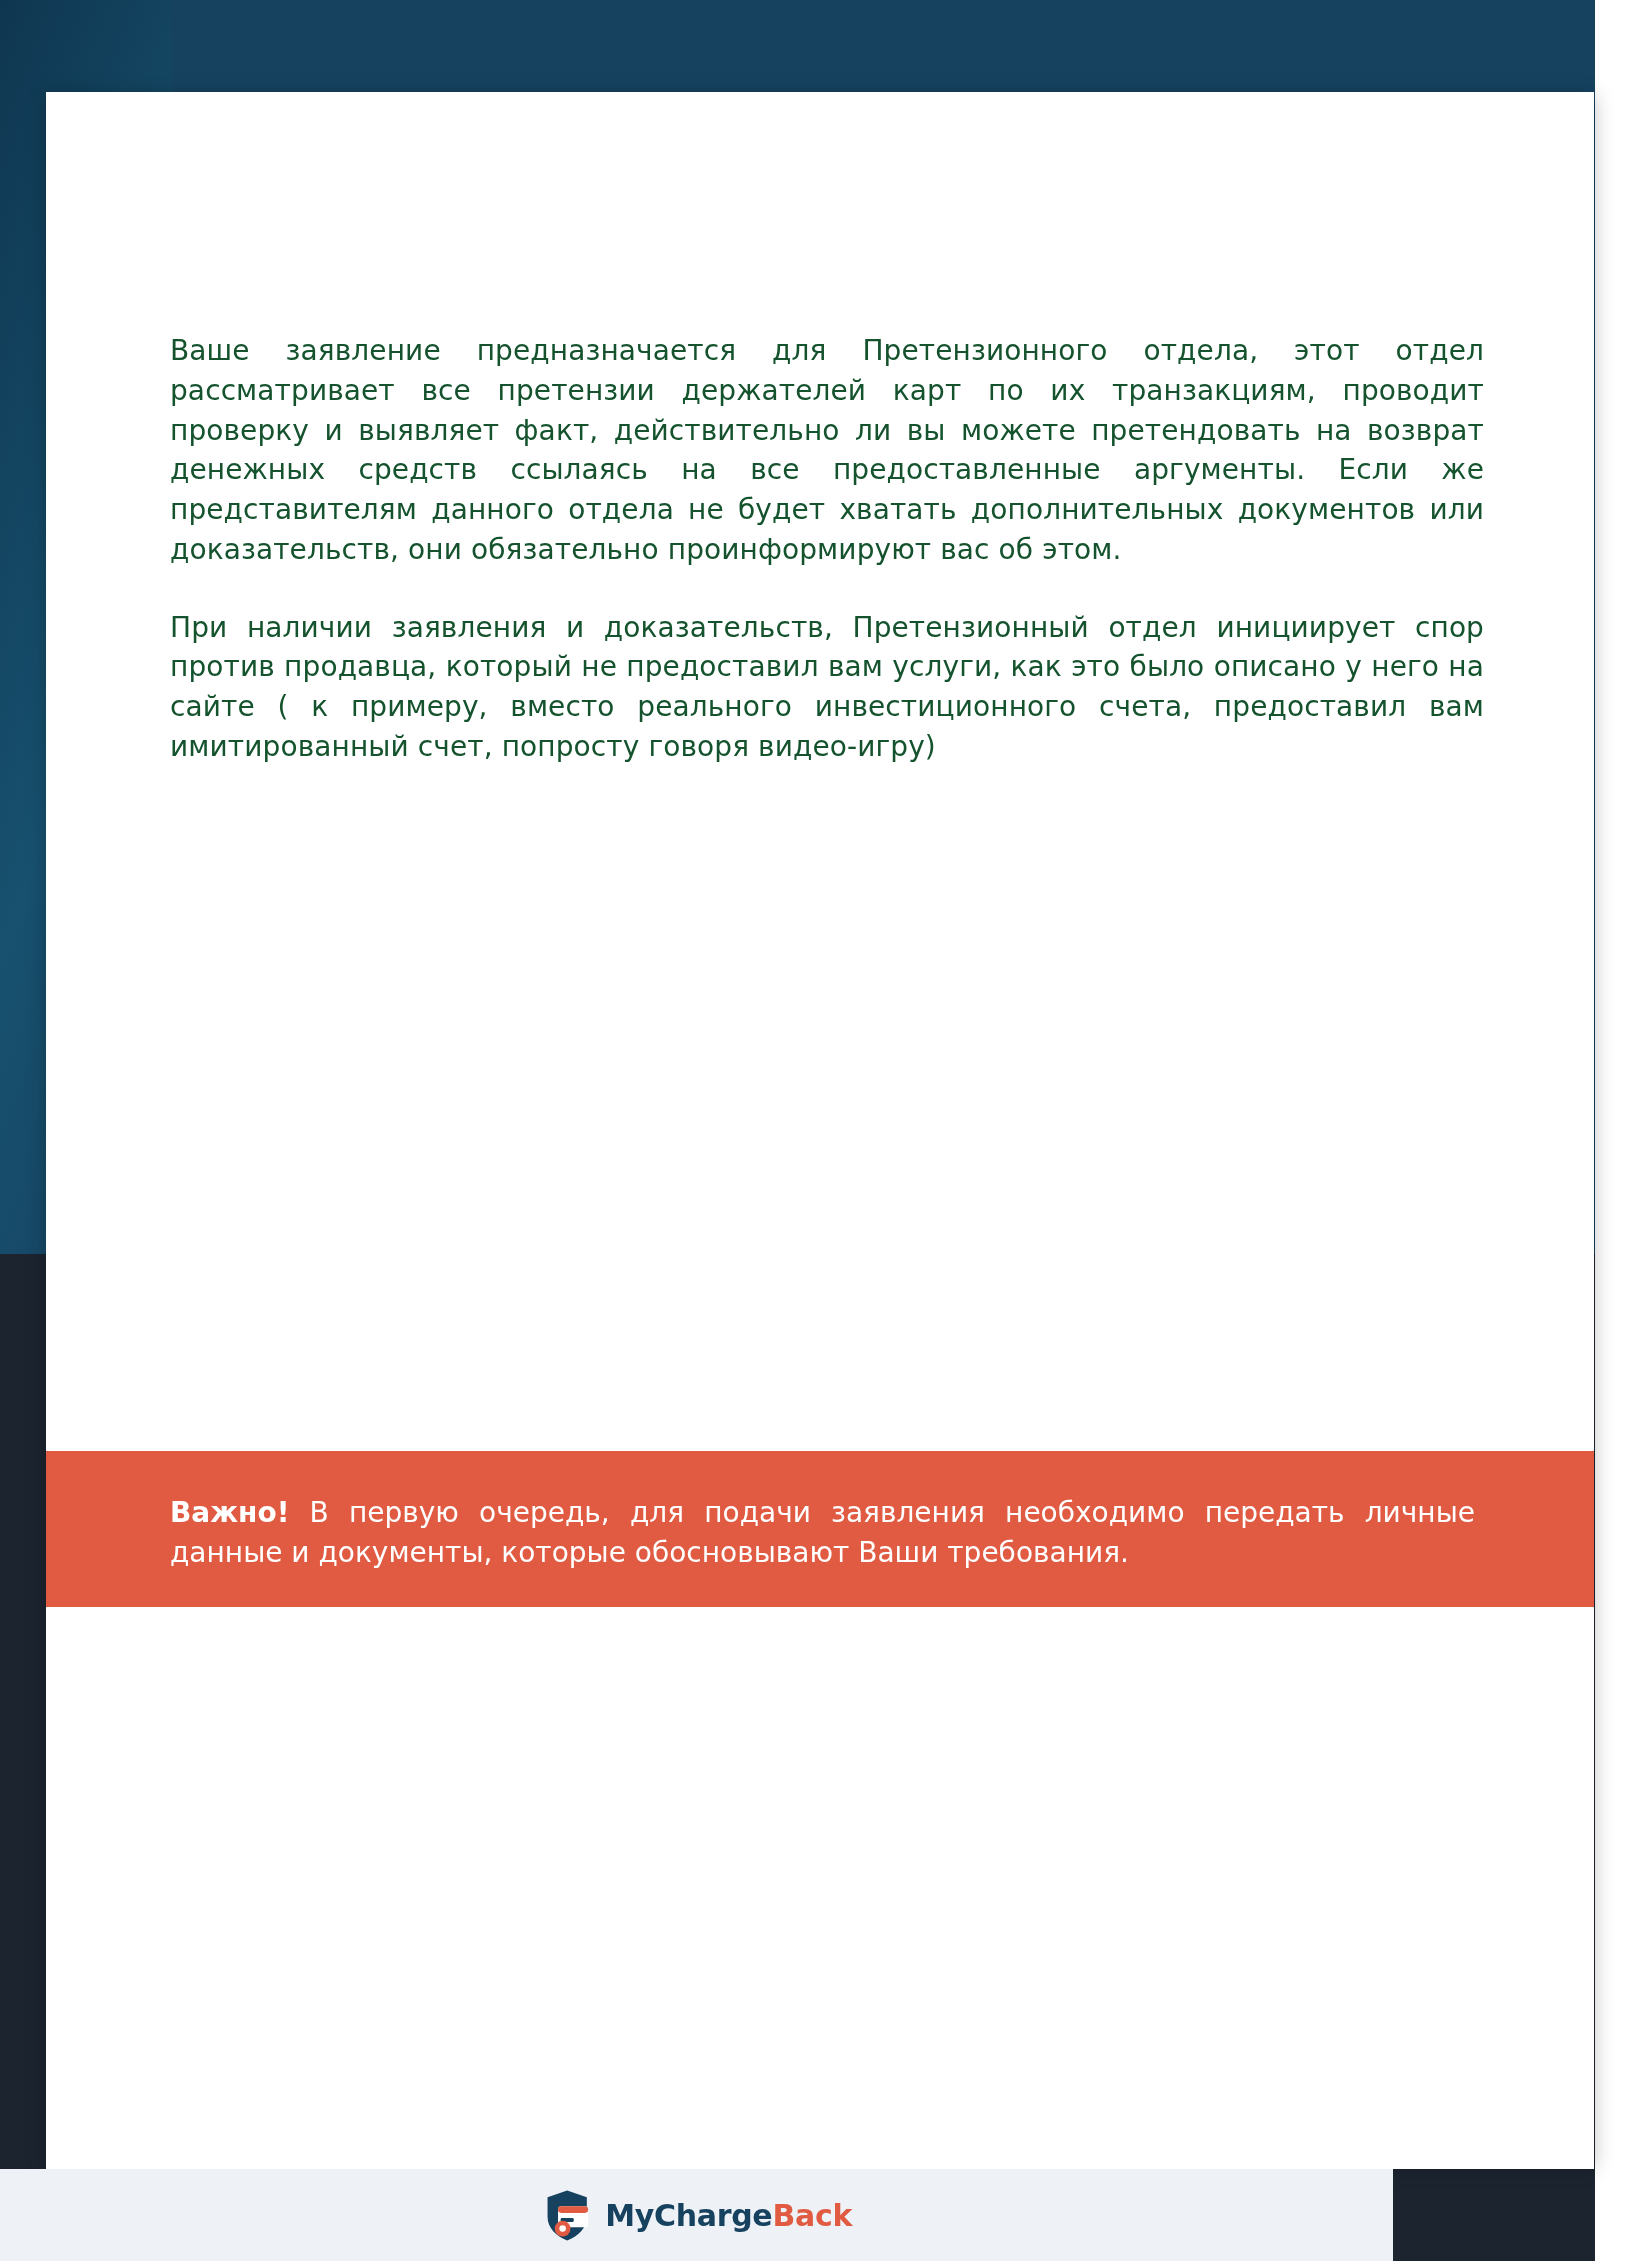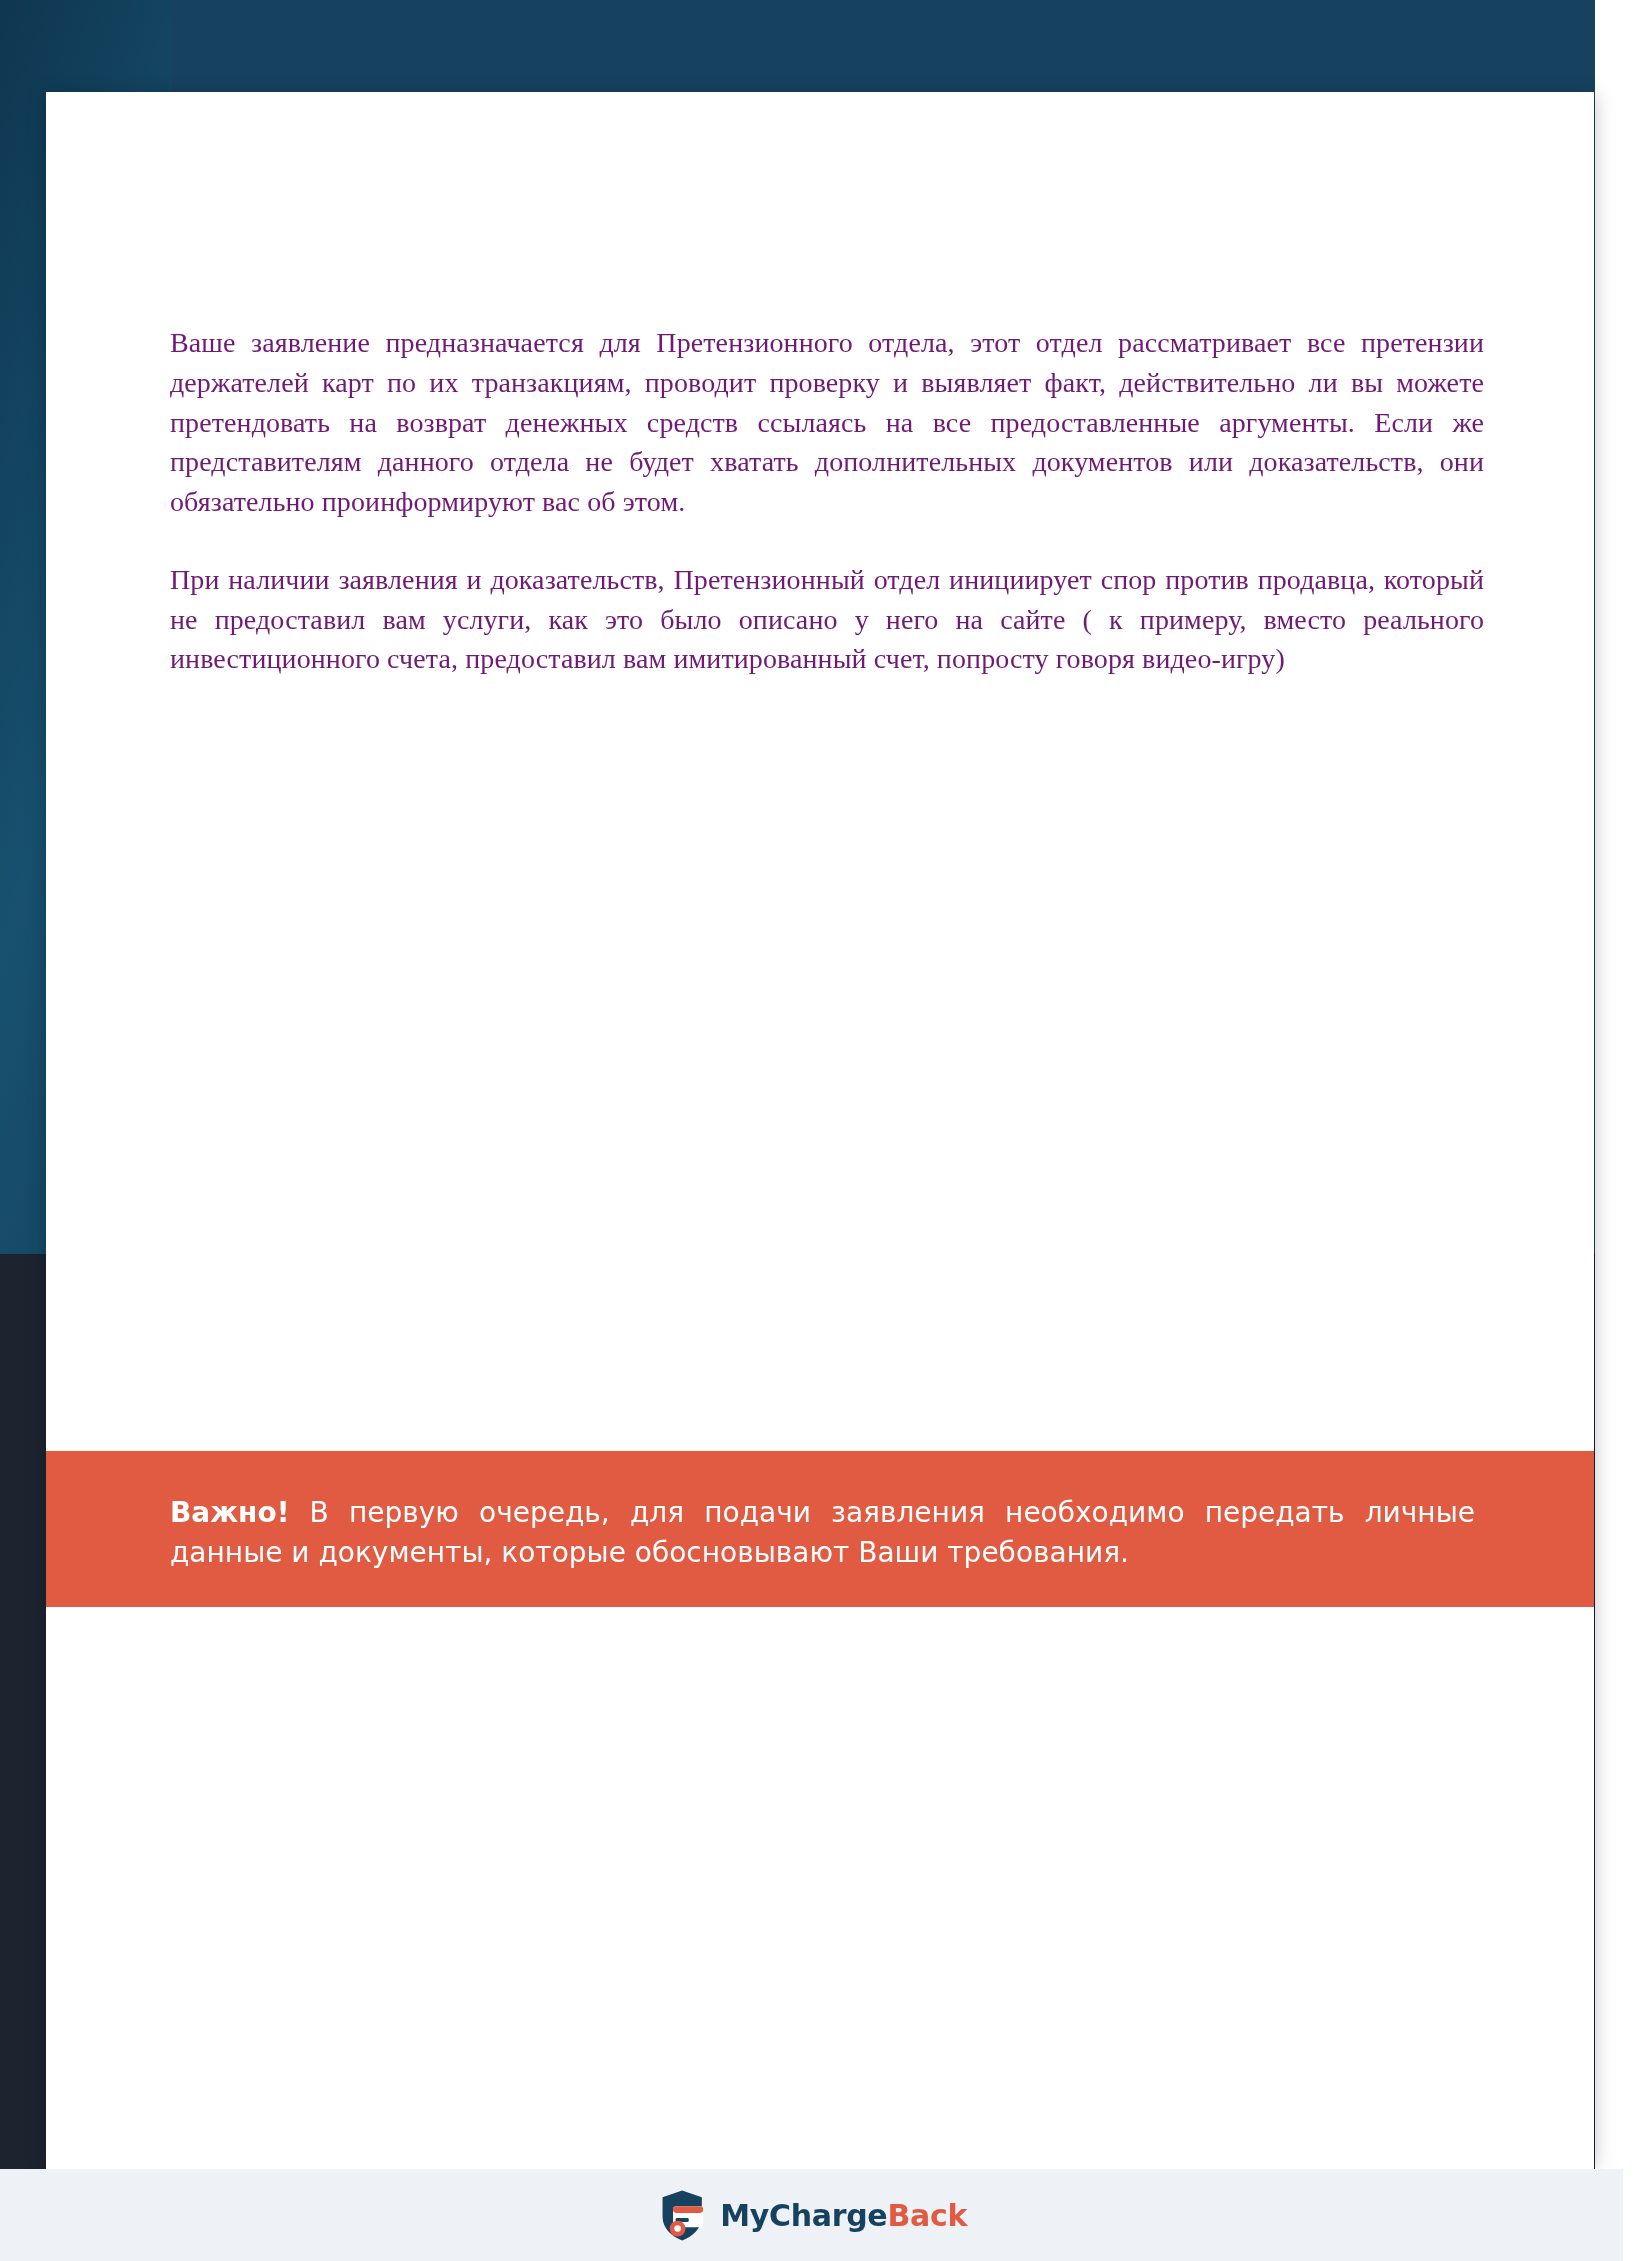--- a/index.html
+++ b/index.html
@@ -62,27 +62,26 @@
   }
 
   .content {
     position: absolute;
     left: 124px;
     top: 231px;
     width: 1314px;
   }
 
   p.body-par {
-    margin: 0 0 38px 0;
+    margin: 8px 0 38px 0;
     font-size: 28px;
     line-height: 1.42;
-    color: #701a75;
+    color: #14532d;
     text-align: justify;
     letter-spacing: 0.1px;
-    font-family: Liberation Serif, serif;
   }
   p.body-par:last-child {
     margin-bottom: 0;
   }
 
   
   .callout {
     position: absolute;
     left: 46px;
     top: 1451px;
@@ -100,21 +99,21 @@
   }
   .callout-inner b {
     font-weight: bold;
   }
 
   
   .footer {
     position: absolute;
     left: 0;
     bottom: 0;
-    width: 1623px;
+    width: 1393px;
     height: 92px;
     background: #eef2f7;
     display: flex;
     align-items: center;
     justify-content: center;
   }
   .footer-strip {
     position: absolute;
     left: 46px;
     bottom: 92px;

